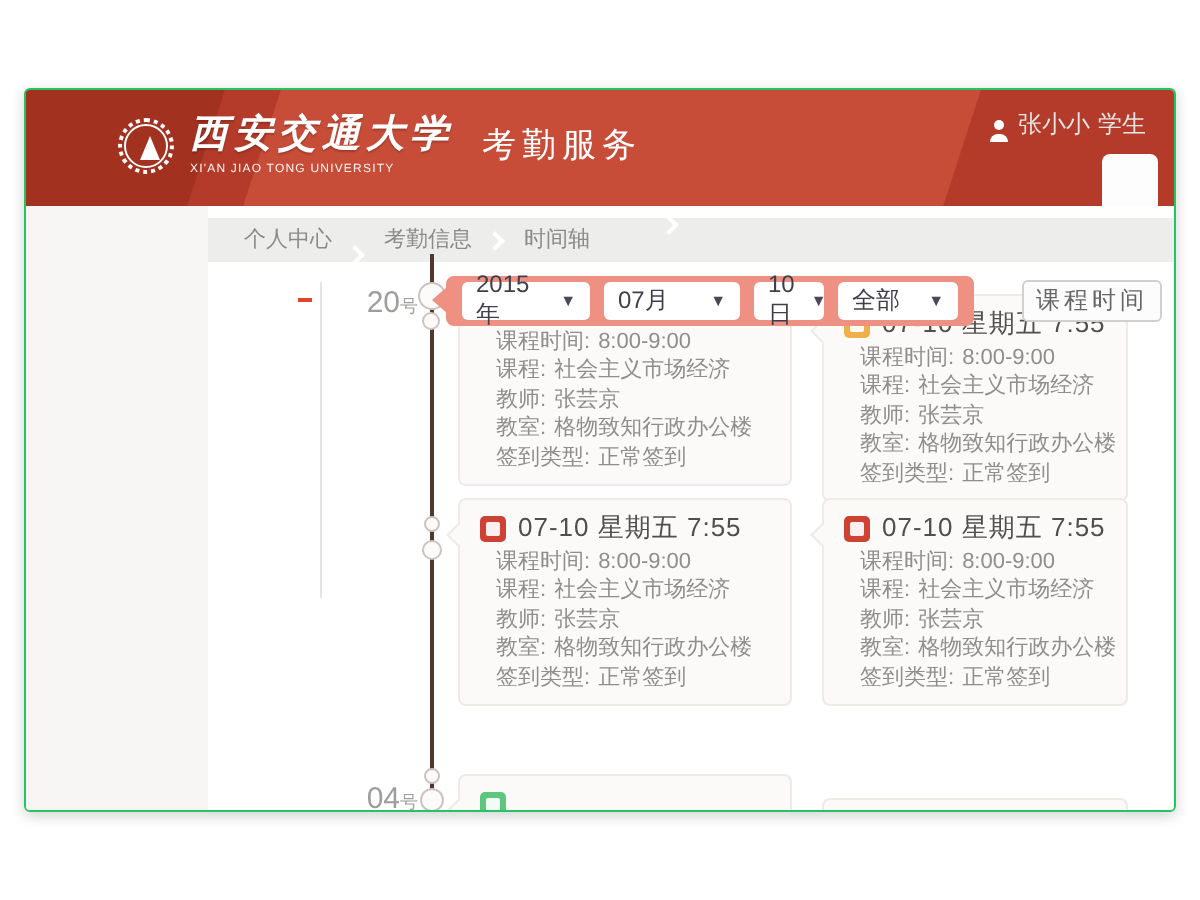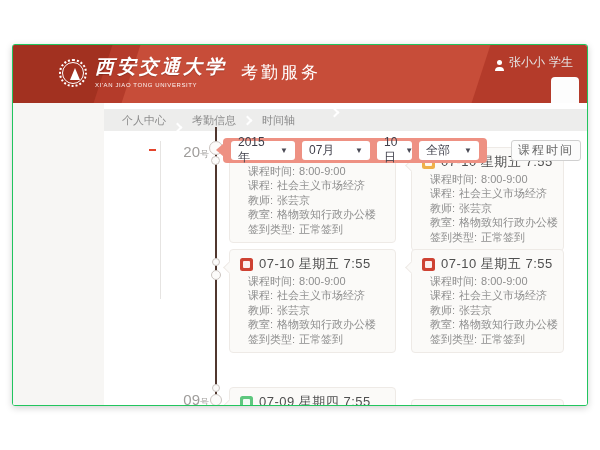--- a/index.html
+++ b/index.html
@@ -157,21 +157,21 @@
       <div class="t-node" style="left:198px; top:53px; width:9px; height:9px;"></div>
       <div class="t-node" style="left:199px; top:155px; width:8px; height:8px;"></div>
       <div class="t-node" style="left:198px; top:167px; width:10px; height:10px;"></div>
       <div class="t-node" style="left:199px; top:281px; width:8px; height:8px;"></div>
       <div class="t-node" style="left:197px; top:291px; width:12px; height:12px;"></div>
 
       <div class="day-marker" style="top:40px;">
         <span class="day-num">20</span><span class="day-suffix">号</span>
       </div>
       <div class="day-marker" style="top:288px;">
-        <span class="day-num">09</span><span class="day-suffix">号</span>
+        <span class="day-num">04</span><span class="day-suffix">号</span>
       </div>
 
       <div class="filter-wrap">
         <div class="dd dd-year">
           <span>2015年</span>
           <span class="caret">▼</span>
         </div>
         <div class="dd dd-month">
           <span>07月</span>
           <span class="caret">▼</span>
@@ -281,21 +281,20 @@
               <div class="card-row">
                   <span class="row-label">签到类型:</span><span class="row-value">正常签到</span>
                 </div>
             </div>
           </article>
           <article class="card col-left" style="top: 284px;">
             <div class="card-head">
               <span class="card-icon" style="background: rgb(94, 199, 126);">
                 <i></i>
               </span>
-              <span class="card-date">07-09 星期四 7:55</span>
             </div>
 
           </article>
           <article class="card stub col-right" style="top: 296px;">
             
             
           </article>
       </div>
 
     </div>

